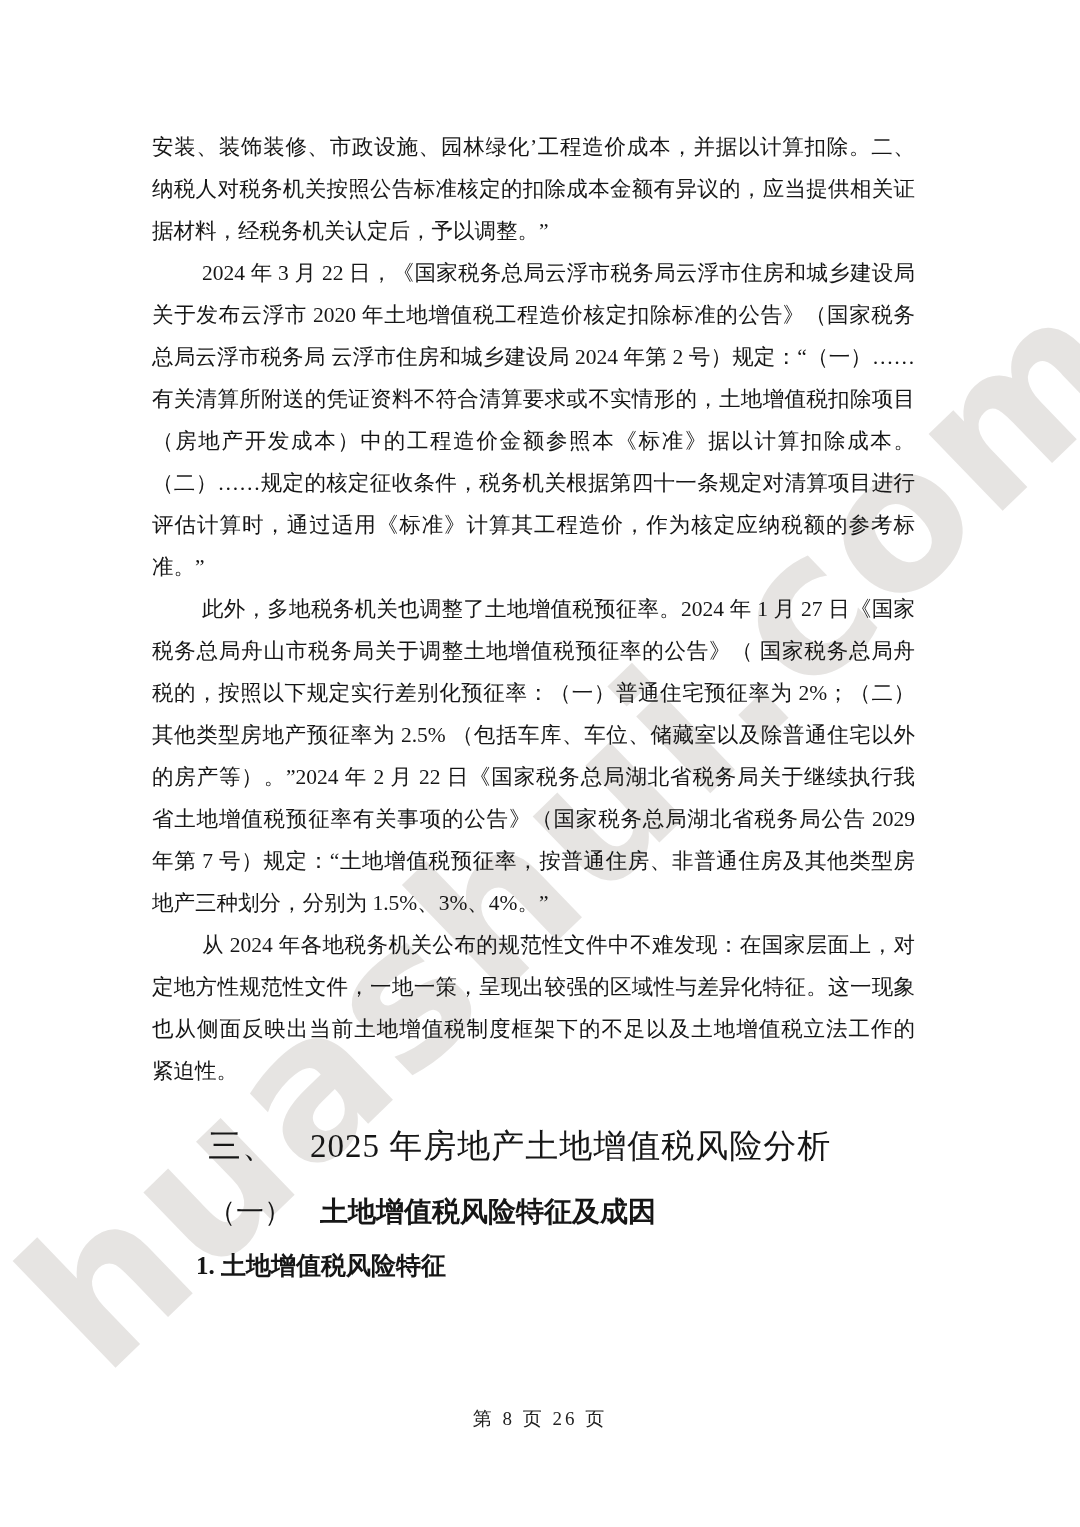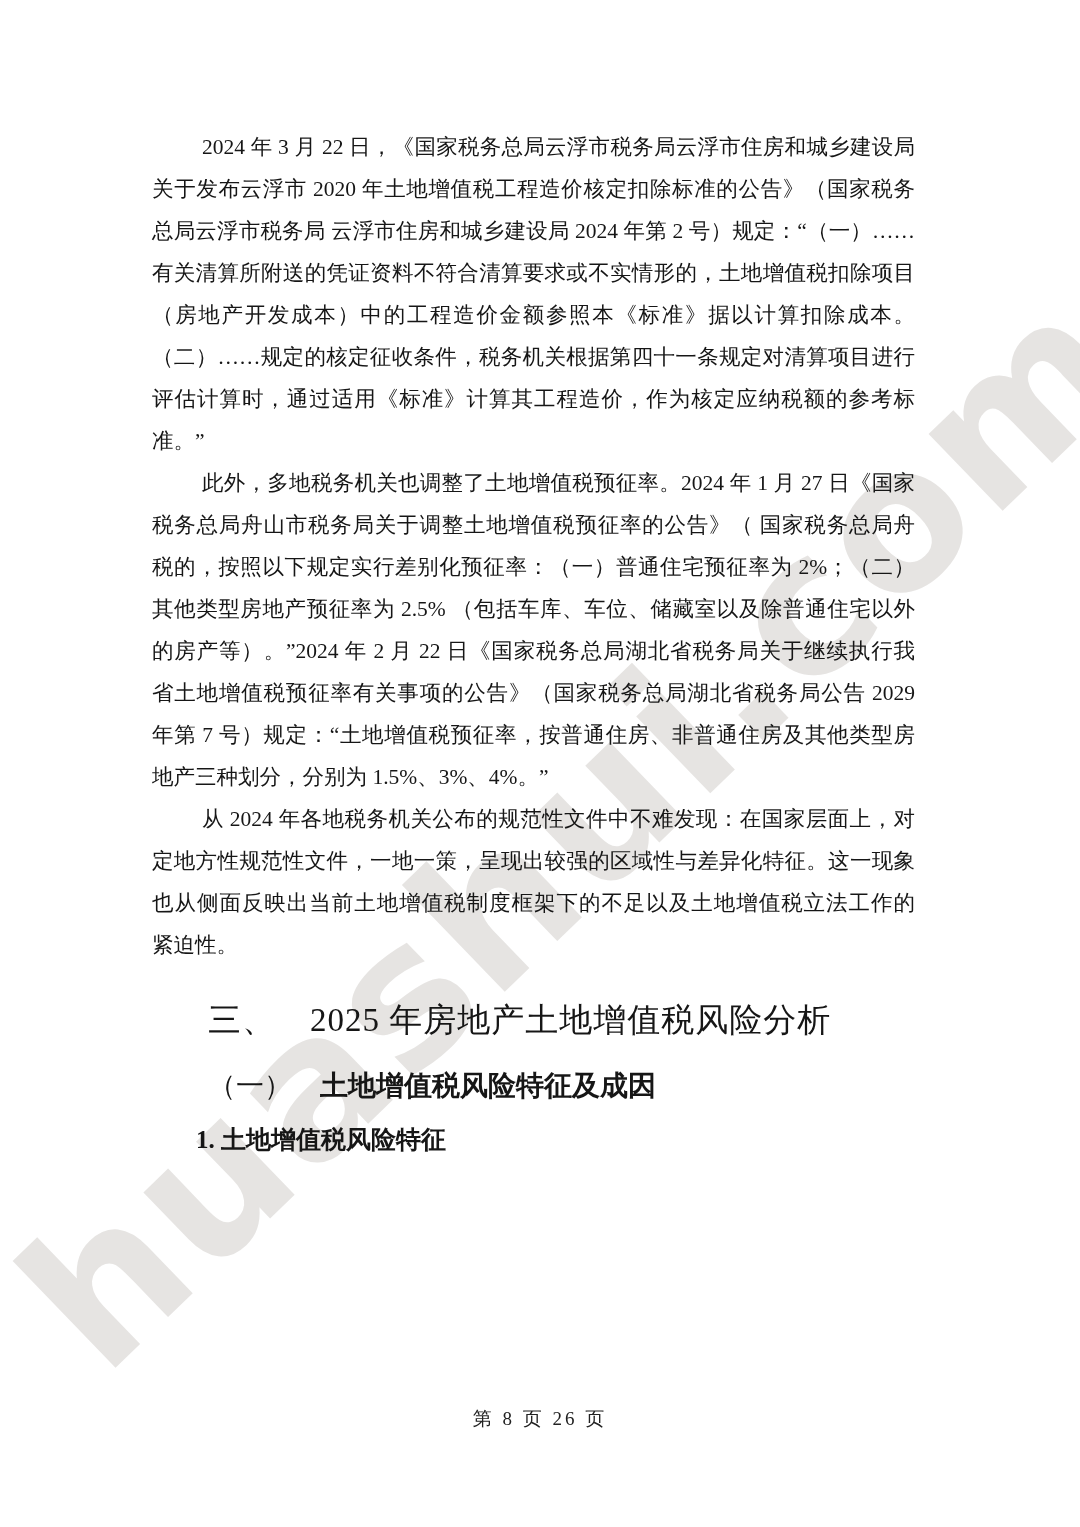--- a/index.html
+++ b/index.html
@@ -78,20 +78,25 @@
 </style>
 </head>
 <body>
 
 <div class="page">
 
   <div class="watermark">huashui.com</div>
 
   <div class="content">
 
+    <div class="para">
+      <div class="line">安装、装饰装修、市政设施、园林绿化’工程造价成本，并据以计算扣除。二、</div>
+      <div class="line">纳税人对税务机关按照公告标准核定的扣除成本金额有异议的，应当提供相关证</div>
+      <div class="line last">据材料，经税务机关认定后，予以调整。”</div>
+    </div>
 
     <div class="para">
       <div class="line indent">2024 年 3 月 22 日，《国家税务总局云浮市税务局云浮市住房和城乡建设局</div>
       <div class="line">关于发布云浮市 2020 年土地增值税工程造价核定扣除标准的公告》（国家税务</div>
       <div class="line">总局云浮市税务局 云浮市住房和城乡建设局 2024 年第 2 号）规定：“（一）……</div>
       <div class="line">有关清算所附送的凭证资料不符合清算要求或不实情形的，土地增值税扣除项目</div>
       <div class="line">（房地产开发成本）中的工程造价金额参照本《标准》据以计算扣除成本。</div>
       <div class="line">（二）……规定的核定征收条件，税务机关根据第四十一条规定对清算项目进行</div>
       <div class="line last">评估计算时，通过适用《标准》计算其工程造价，作为核定应纳税额的参考标准。”</div>
     </div>

